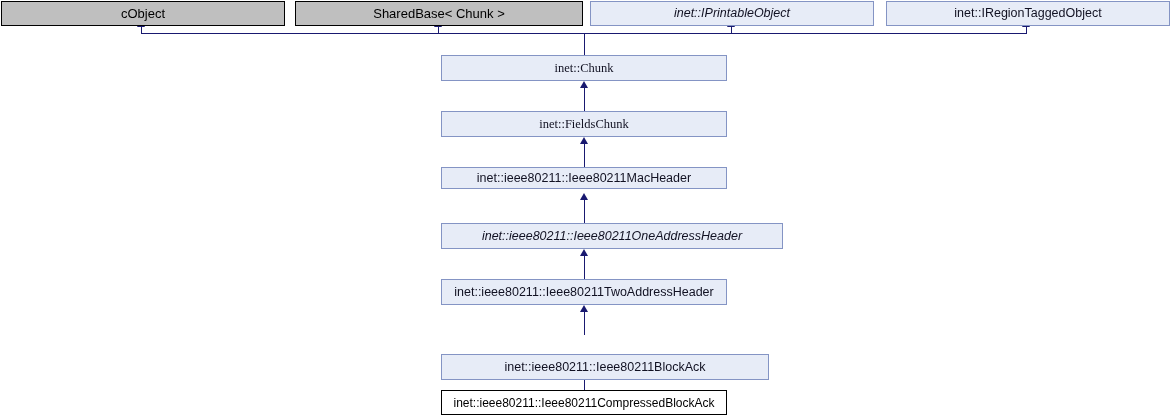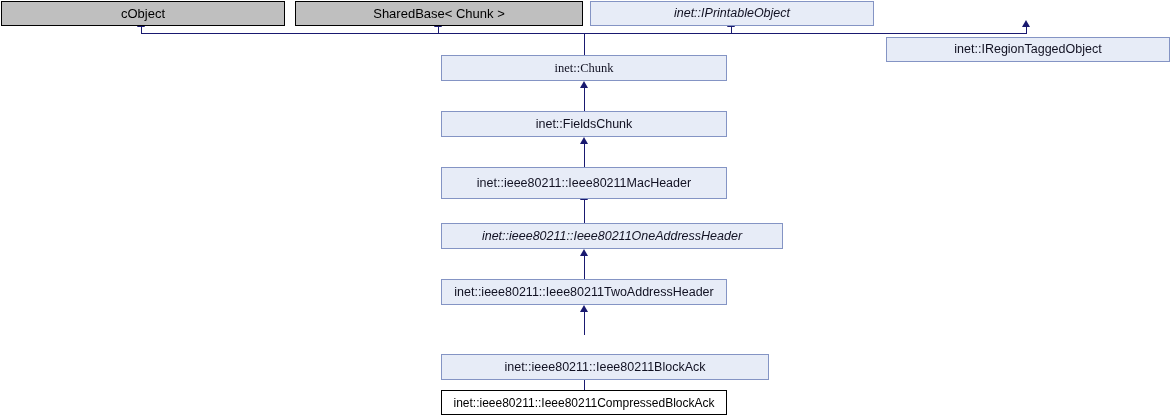--- a/index.html
+++ b/index.html
@@ -119,33 +119,33 @@
   </div>
 
   <div class="node base" style="left:295px; top:1px; width:288px; height:25px;">
     <span class="label">SharedBase&lt; Chunk &gt;</span>
   </div>
 
   <div class="node inet" style="left:590px; top:1px; width:284px; height:25px;font-style:italic;">
     <span class="label">inet::IPrintableObject</span>
   </div>
 
-  <div class="node inet" style="left:886px; top:1px; width:284px; height:25px;margin-top:36px;">
+  <div class="node inet" style="left:886px; top:1px; width:284px; height:25px;">
     <span class="label">inet::IRegionTaggedObject</span>
   </div>
 
   <div class="node inet" style="left:441px; top:55px; width:286px; height:26px;font-family:Liberation Serif, serif;">
     <span class="label">inet::Chunk</span>
   </div>
 
-  <div class="node inet" style="left:441px; top:111px; width:286px; height:26px;">
+  <div class="node inet" style="left:441px; top:111px; width:286px; height:26px;font-family:Liberation Serif, serif;">
     <span class="label">inet::FieldsChunk</span>
   </div>
 
-  <div class="node inet" style="left:441px; top:167px; width:286px; height:32px;">
+  <div class="node inet" style="left:441px; top:167px; width:286px; height:22px;">
     <span class="label">inet::ieee80211::Ieee80211MacHeader</span>
   </div>
 
   <div class="node inet" style="left:441px; top:223px; width:342px; height:26px;font-style:italic;">
     <span class="label">inet::ieee80211::Ieee80211OneAddressHeader</span>
   </div>
 
   <div class="node inet" style="left:441px; top:279px; width:286px; height:26px;">
     <span class="label">inet::ieee80211::Ieee80211TwoAddressHeader</span>
   </div>

